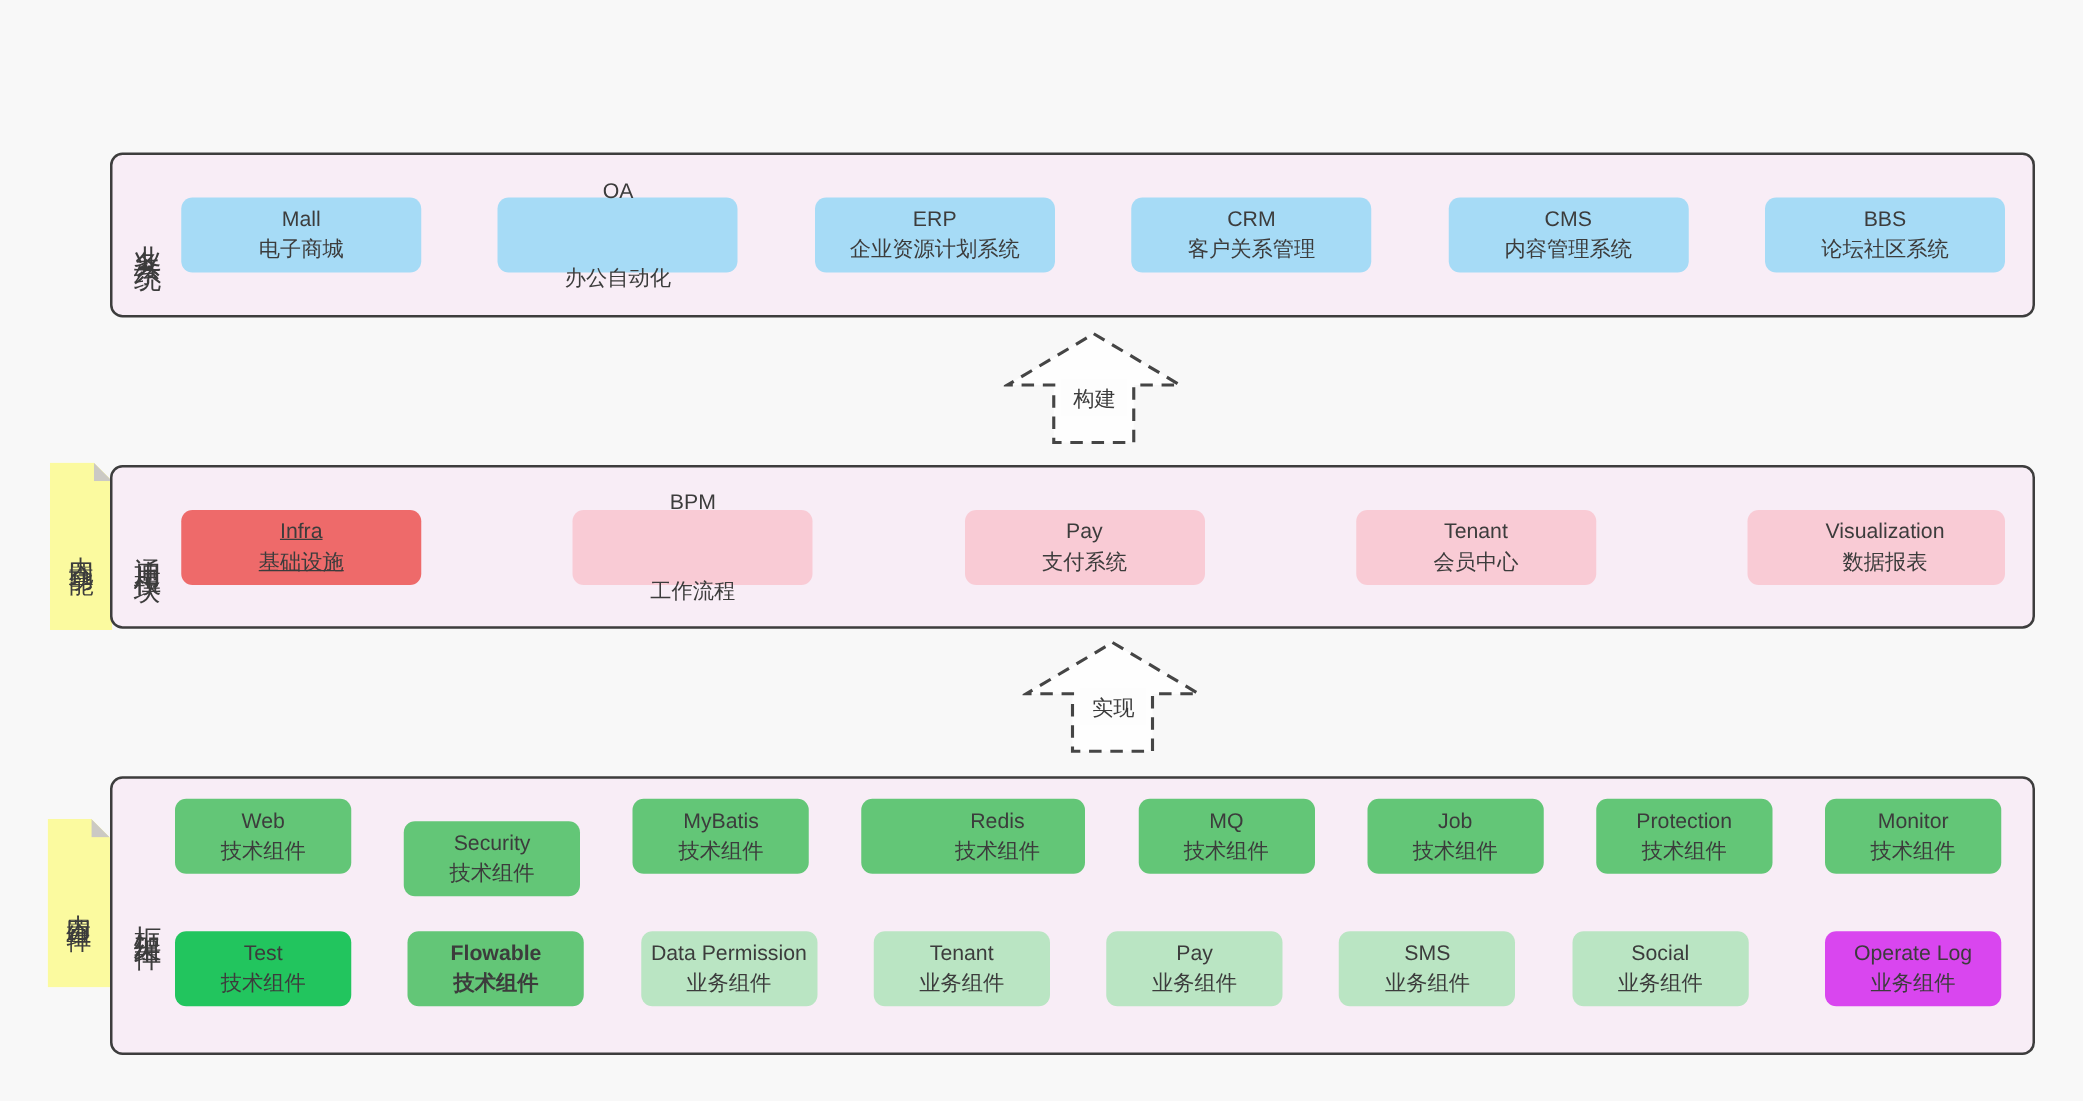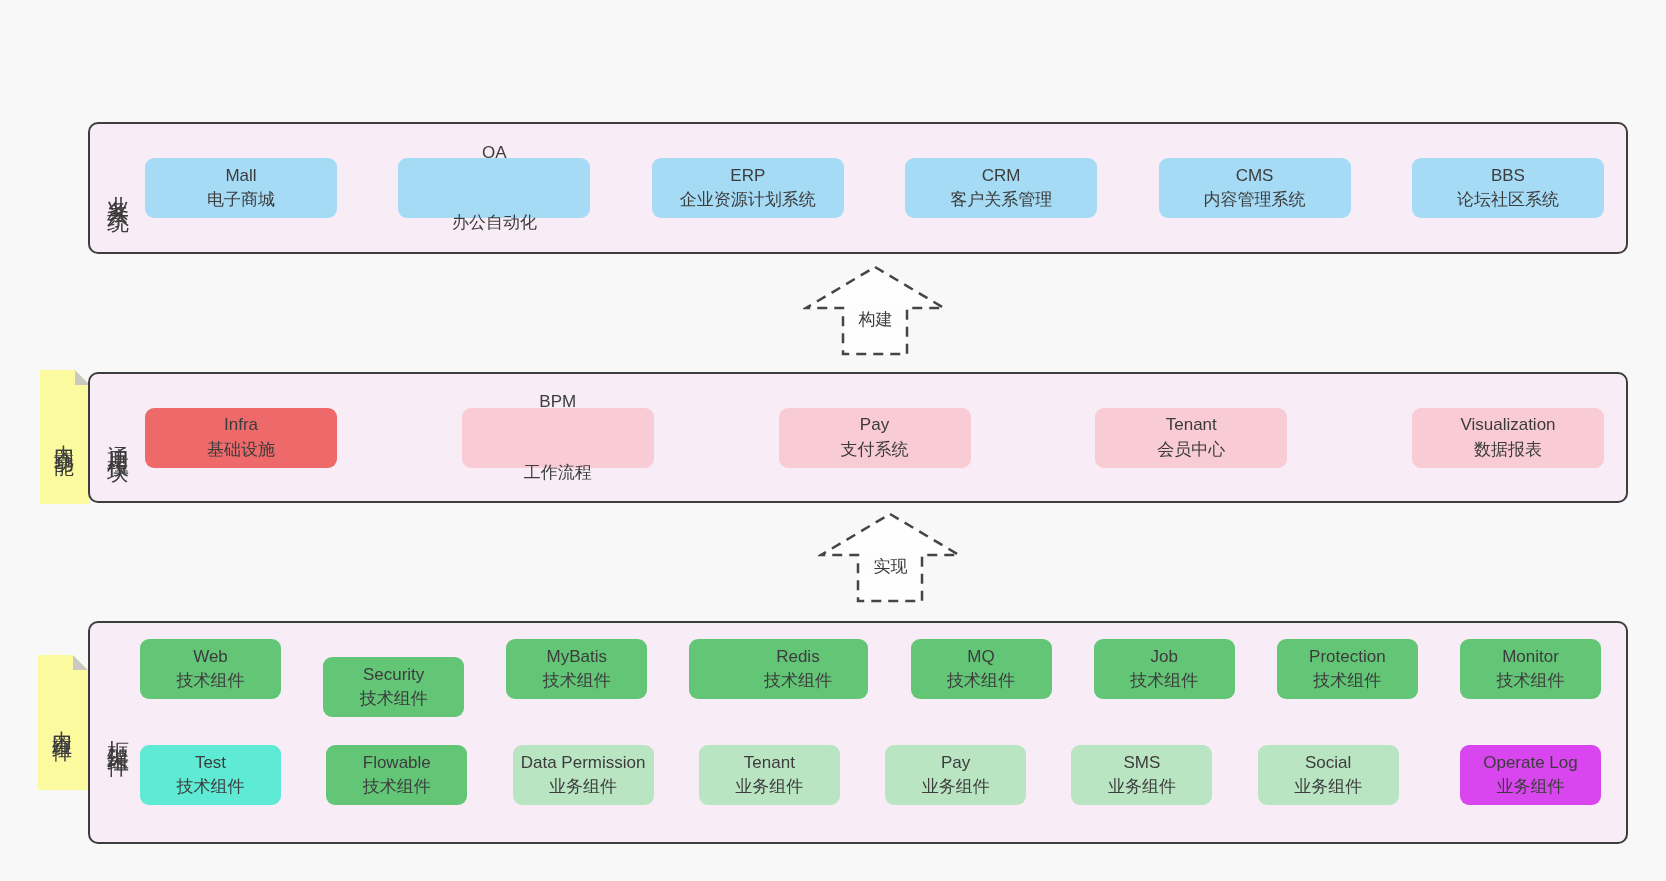--- a/index.html
+++ b/index.html
@@ -116,37 +116,37 @@
 </svg>
 
 <div class="note" id="note-features">
   <div class="note-fold"></div>
   <div class="note-text">内置功能</div>
 </div>
 
 <div class="section" id="section-common">
   <div class="v-label">通用模块</div>
   <div class="box-row row-center">
-    <div class="box w-lg" style="background-color: rgb(238, 106, 106);">
+    <div class="box w-lg" style="background-color: rgb(238, 106, 106); text-decoration: underline;">
       <div class="box-title">Infra</div>
       <div class="box-sub">基础设施</div>
     </div>
     <div class="box w-lg" style="background-color: rgb(249, 203, 213); gap: 46px;">
       <div class="box-title">BPM</div>
       <div class="box-sub">工作流程</div>
     </div>
     <div class="box w-lg" style="background-color: rgb(249, 203, 213);">
       <div class="box-title">Pay</div>
       <div class="box-sub">支付系统</div>
     </div>
     <div class="box w-lg" style="background-color: rgb(249, 203, 213);">
       <div class="box-title">Tenant</div>
       <div class="box-sub">会员中心</div>
     </div>
-    <div class="box w-lg" style="background-color: rgb(249, 203, 213);">
+    <div class="box w-lg" style="background-color: rgb(249, 203, 213); padding-left: 14px;">
       <div class="box-title">Visualization</div>
       <div class="box-sub">数据报表</div>
     </div>
   </div>
 </div>
 
 <svg class="arrow" id="arrow-implement" viewBox="0 0 145 95">
   <polygon points="72,4 141,45 104,45 104,91 40,91 40,45 3,45"></polygon>
   <rect x="46" y="40" width="53" height="30"></rect>
   <text x="72.5" y="62">实现</text>
@@ -189,25 +189,25 @@
       <div class="box-title">Protection</div>
       <div class="box-sub">技术组件</div>
     </div>
     <div class="box w-sm" style="background-color: rgb(99, 198, 119);">
       <div class="box-title">Monitor</div>
       <div class="box-sub">技术组件</div>
     </div>
   </div>
 
   <div class="box-row row-b">
-    <div class="box w-sm" style="background-color: #5eead4; align-items: center;">
+    <div class="box w-sm" style="background-color: #22c55e; align-items: center;">
       <div class="box-title">Test</div>
       <div class="box-sub">技术组件</div>
     </div>
-    <div class="box w-sm" style="background-color: rgb(99, 198, 119);">
+    <div class="box w-sm" style="background-color: rgb(99, 198, 119); font-weight: bold;">
       <div class="box-title">Flowable</div>
       <div class="box-sub">技术组件</div>
     </div>
     <div class="box w-sm" style="background-color: rgb(186, 229, 195);">
       <div class="box-title">Data Permission</div>
       <div class="box-sub">业务组件</div>
     </div>
     <div class="box w-sm" style="background-color: rgb(186, 229, 195);">
       <div class="box-title">Tenant</div>
       <div class="box-sub">业务组件</div>

